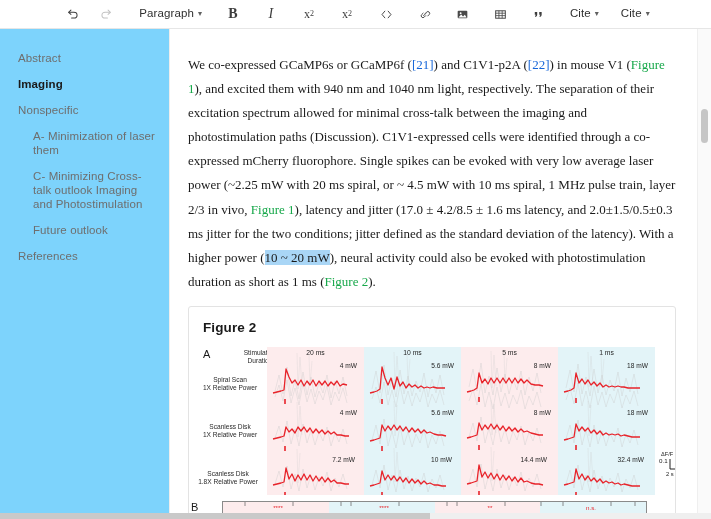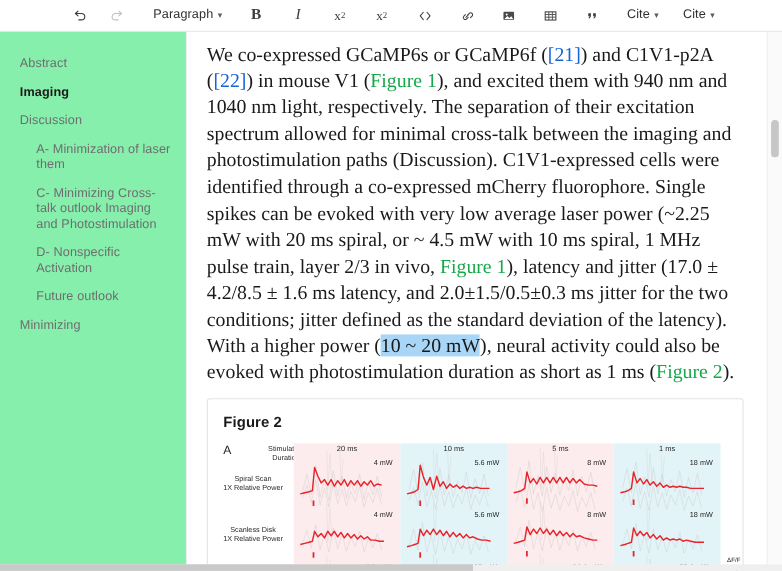--- a/index.html
+++ b/index.html
@@ -33,41 +33,41 @@
   .tb-ital{font-family:"Liberation Serif",serif;font-style:italic;font-size:14px;}
   .tb-sub,.tb-sup{font-family:"Liberation Serif",serif;font-size:12px;}
   .tb-sub sub,.tb-sup sup{font-size:8px;}
 
   
   .body-wrap{position:absolute;left:0;top:29px;width:711px;height:490px;}
 
   
   .sidebar{
     position:absolute;left:0;top:0;width:170px;height:490px;
-    background:#86efac;border-right:1px solid #ededed;
+    background:#7dd3fc;border-right:1px solid #ededed;
     box-sizing:border-box;padding:22px 0 0 0;overflow:hidden;
   }
   .nav-item{
     font-size:11.5px;color:#6e6e6e;line-height:14px;
     padding:0 10px 0 18px;margin-bottom:12px;cursor:pointer;
     letter-spacing:.1px;
   }
   .nav-item.active{color:#1a1a1a;font-weight:bold;}
   .nav-item.sub{padding-left:33px;margin-bottom:12px;}
 
   
   .doc{
     position:absolute;left:171px;top:0;width:523px;height:490px;
     background:#fff;overflow:hidden;
   }
   .doc-inner{padding:8px 18px 0 17px;}
   p.para{
     font-family:"Liberation Serif", serif;
-    font-size:18px;line-height:24.1px;color:#1a1a1a;
-    margin:0 0 12px 0;text-align:left;
+    font-size:13px;line-height:24.1px;color:#1a1a1a;
+    margin:16px 0 12px 0;text-align:left;
   }
   .ref-link{color:#1565d8;}
   .fig-link{color:#17a84a;}
   .sel{background:#a9d6f6;}
 
   
   .figcard{
     margin:5px 0 0 0;border:1px solid #e3e3e3;border-radius:3px;
     background:#fff;padding:13px 10px 0 12px;box-sizing:border-box;
     width:488px;height:270px;overflow:hidden;position:relative;
@@ -192,26 +192,25 @@
         <span class="tb-caret">▾</span>
       </div>
     </div>
   </div>
 
   <div class="body-wrap">
 
     <div class="sidebar">
       <div class="nav-item">Abstract</div>
       <div class="nav-item active">Imaging</div>
-      <div class="nav-item">Discussion</div>
+      <div class="nav-item">Nonspecific</div>
       <div class="nav-item sub">A- Minimization of laser them</div>
       <div class="nav-item sub">C- Minimizing Cross-talk outlook Imaging and Photostimulation</div>
-      <div class="nav-item sub">D- Nonspecific Activation</div>
       <div class="nav-item sub">Future outlook</div>
-      <div class="nav-item">Minimizing</div>
+      <div class="nav-item">References</div>
     </div>
 
     <div class="doc">
       <div class="doc-inner">
 
         <p class="para"><span>We co-expressed GCaMP6s or GCaMP6f (</span><span class="ref-link">[21]</span><span>) and C1V1-p2A (</span><span class="ref-link">[22]</span><span>) in mouse V1 (</span><span class="fig-link">Figure 1</span><span>), and excited them with 940 nm and 1040 nm light, respectively. The separation of their excitation spectrum allowed for minimal cross-talk between the imaging and photostimulation paths (Discussion). C1V1-expressed cells were identified through a co-expressed mCherry fluorophore. Single spikes can be evoked with very low average laser power (~2.25 mW with 20 ms spiral, or ~ 4.5 mW with 10 ms spiral, 1 MHz pulse train, layer 2/3 in vivo, </span><span class="fig-link">Figure 1</span><span>), latency and jitter (17.0 ± 4.2/8.5 ± 1.6 ms latency, and 2.0±1.5/0.5±0.3 ms jitter for the two conditions; jitter defined as the standard deviation of the latency). With a higher power (</span><span class="sel">10 ~ 20 mW</span><span>), neural activity could also be evoked with photostimulation duration as short as 1 ms (</span><span class="fig-link">Figure 2</span><span>).</span></p>
 
         <div class="figcard">
           <div class="fig-title">Figure 2</div>
 

